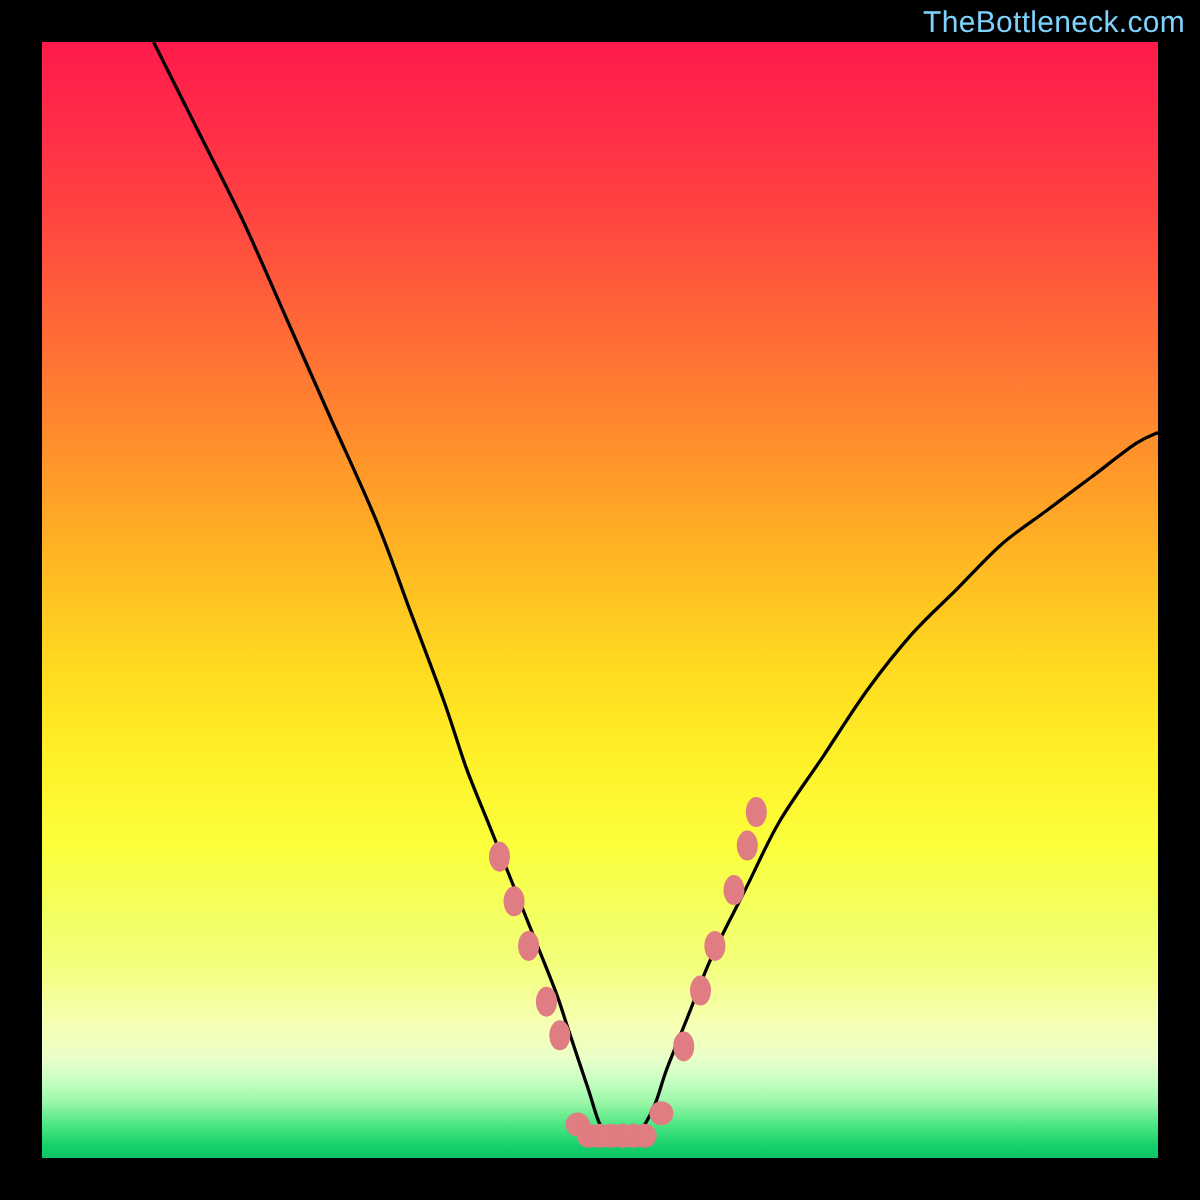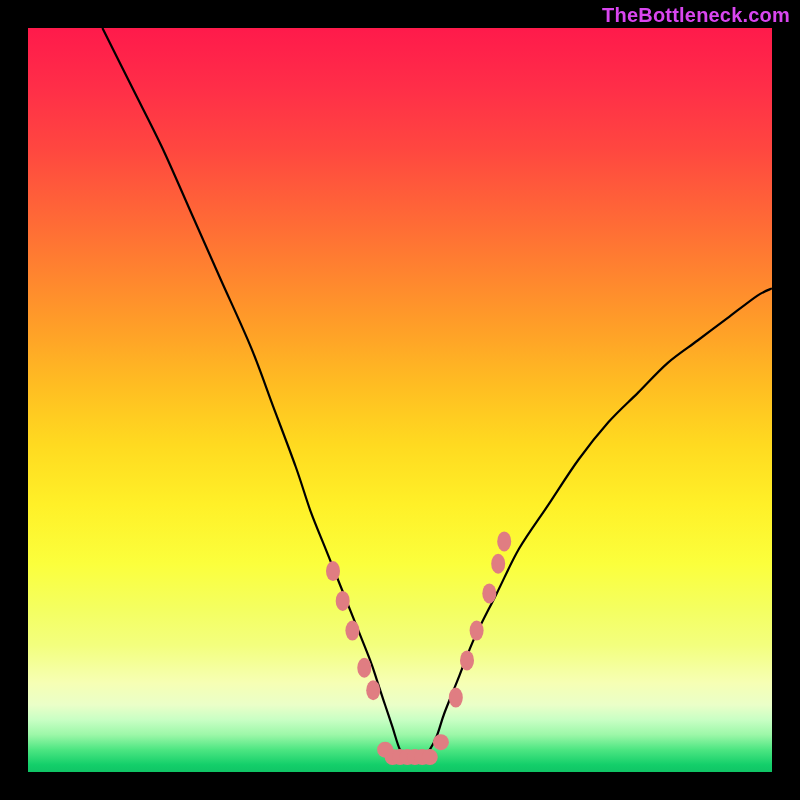--- a/index.html
+++ b/index.html
@@ -54,23 +54,23 @@
   .curve-svg {
     position: absolute;
     inset: 0;
     width: 100%;
     height: 100%;
   }
   .watermark {
     position: absolute;
     top: 4px;
     right: 10px;
-    color: #d946ef;
+    color: #7dd3fc;
     font-size: 20px;
-    font-weight: 700;
+    font-weight: 400;
     letter-spacing: 0.2px;
     user-select: none;
   }
 </style>
 </head>
 <body>
 
 <div class="stage">
 
   <div class="plot-area">

